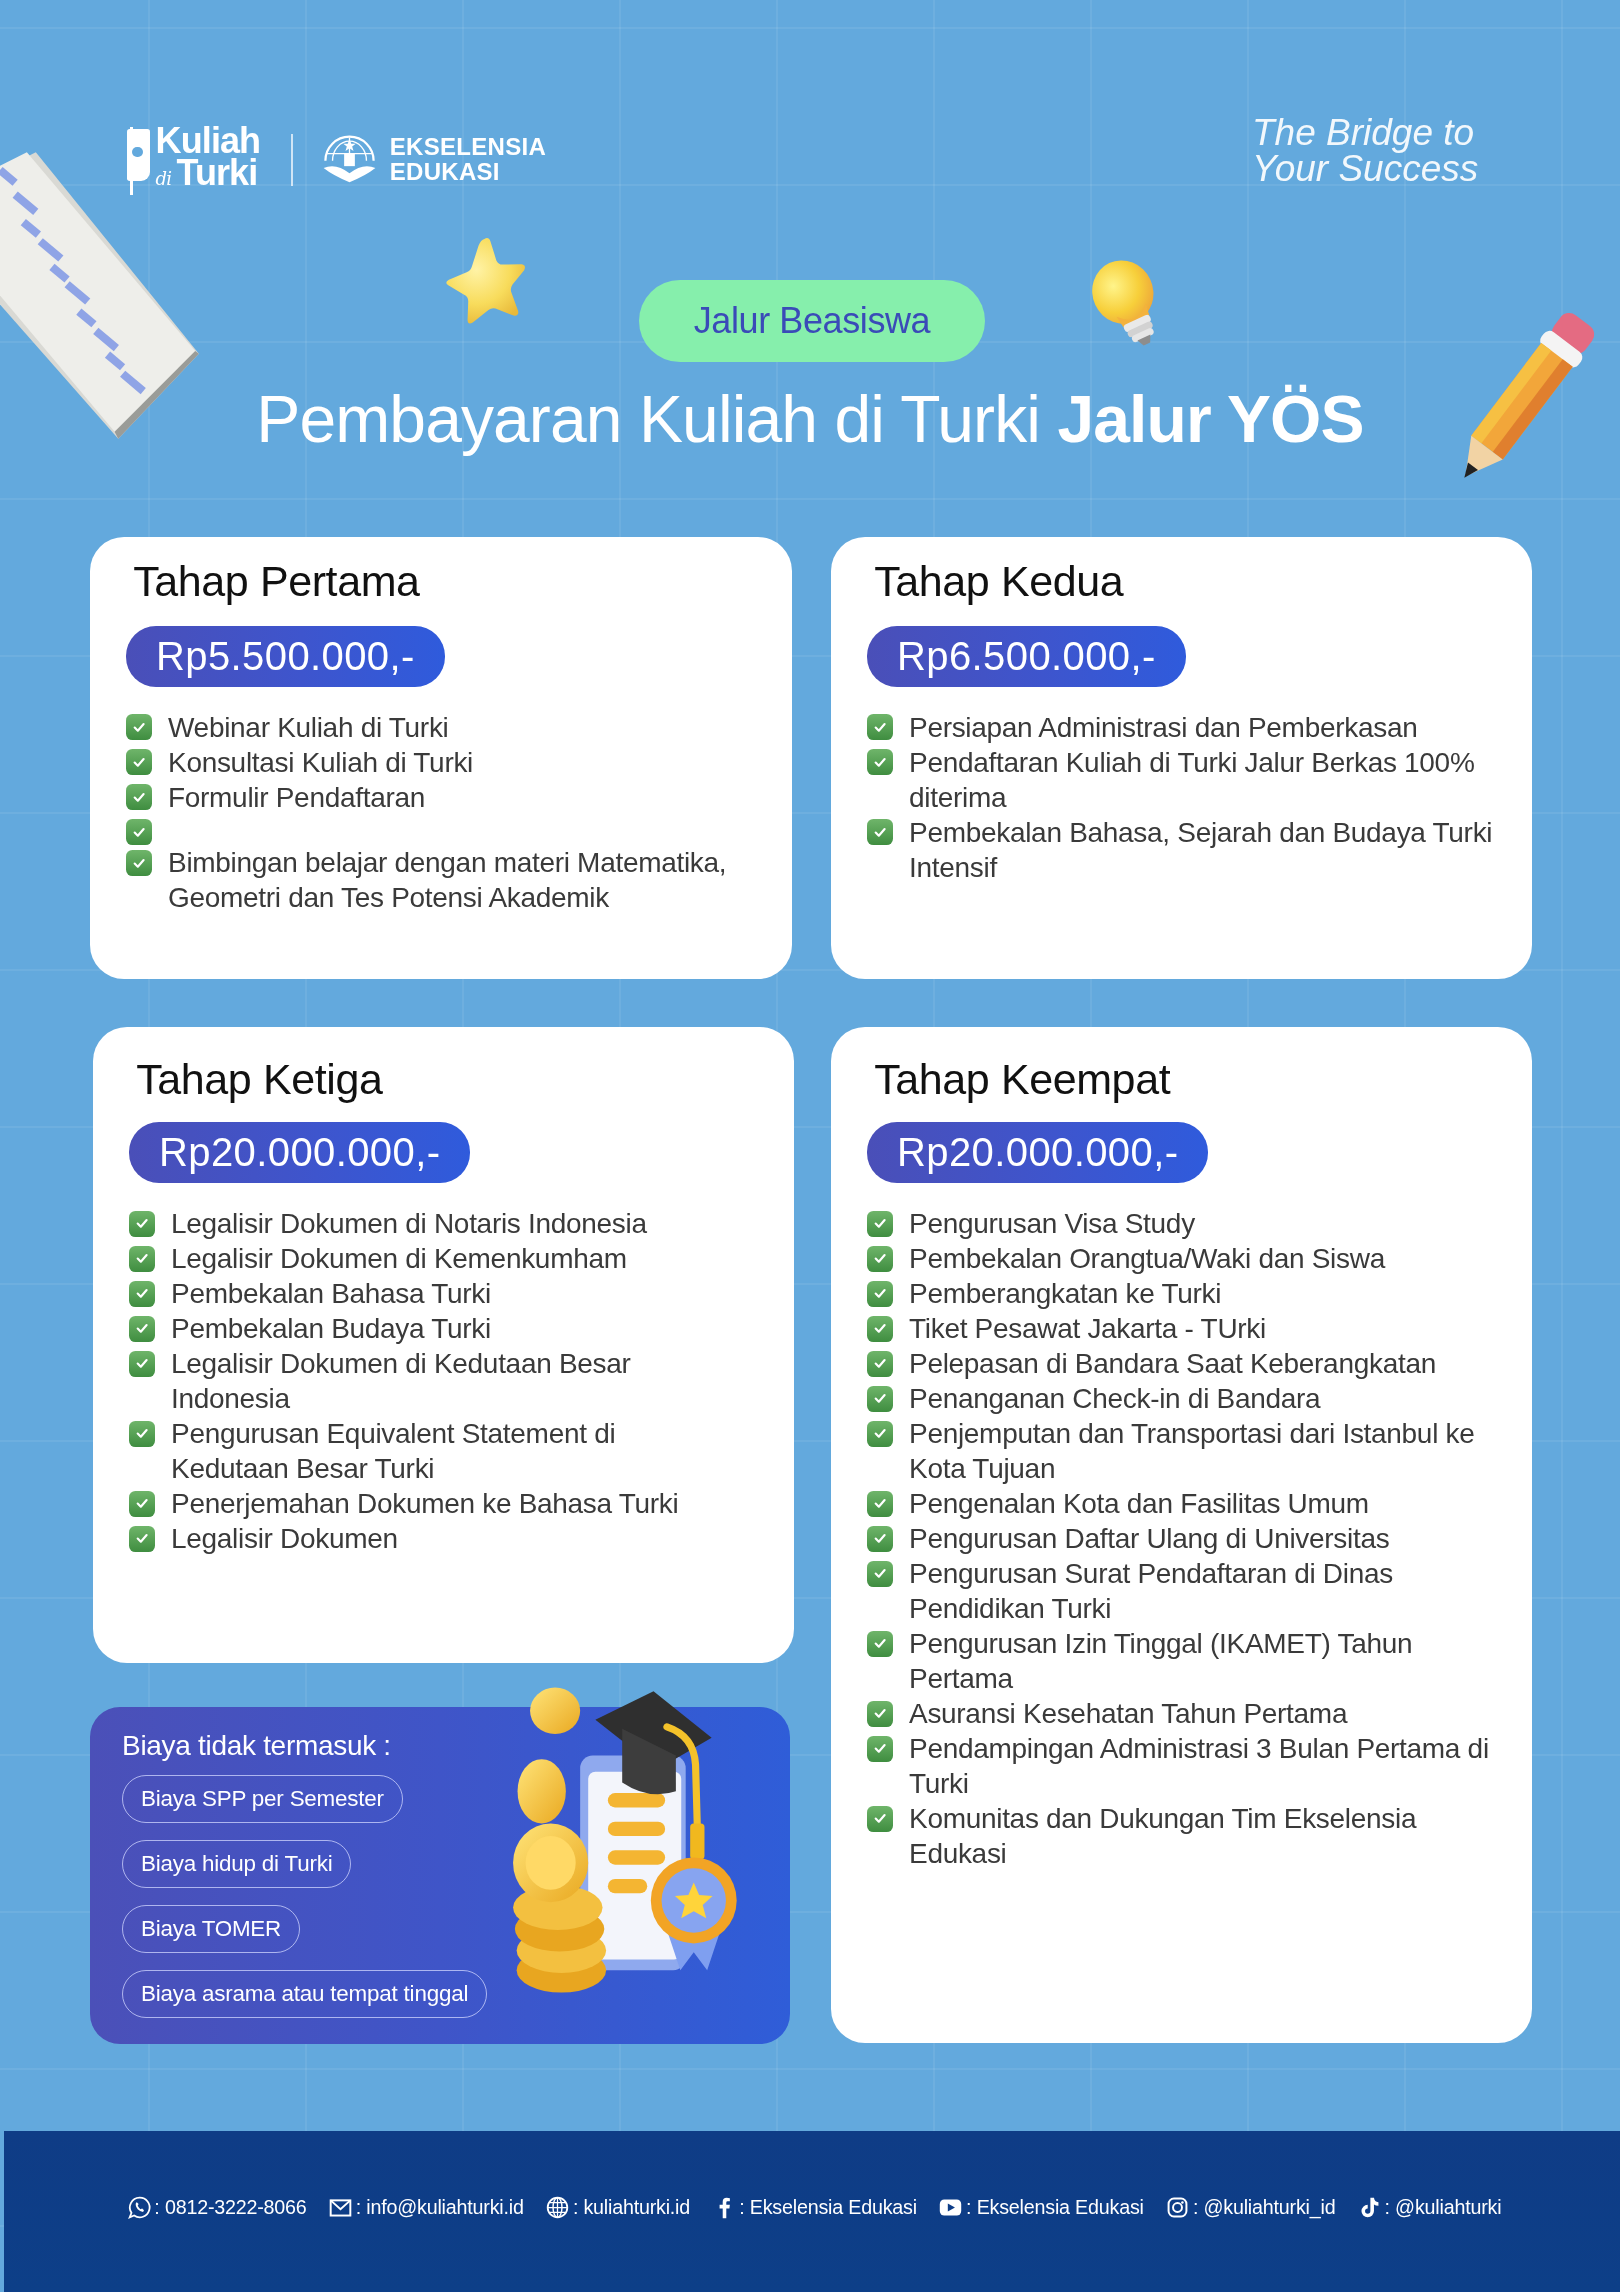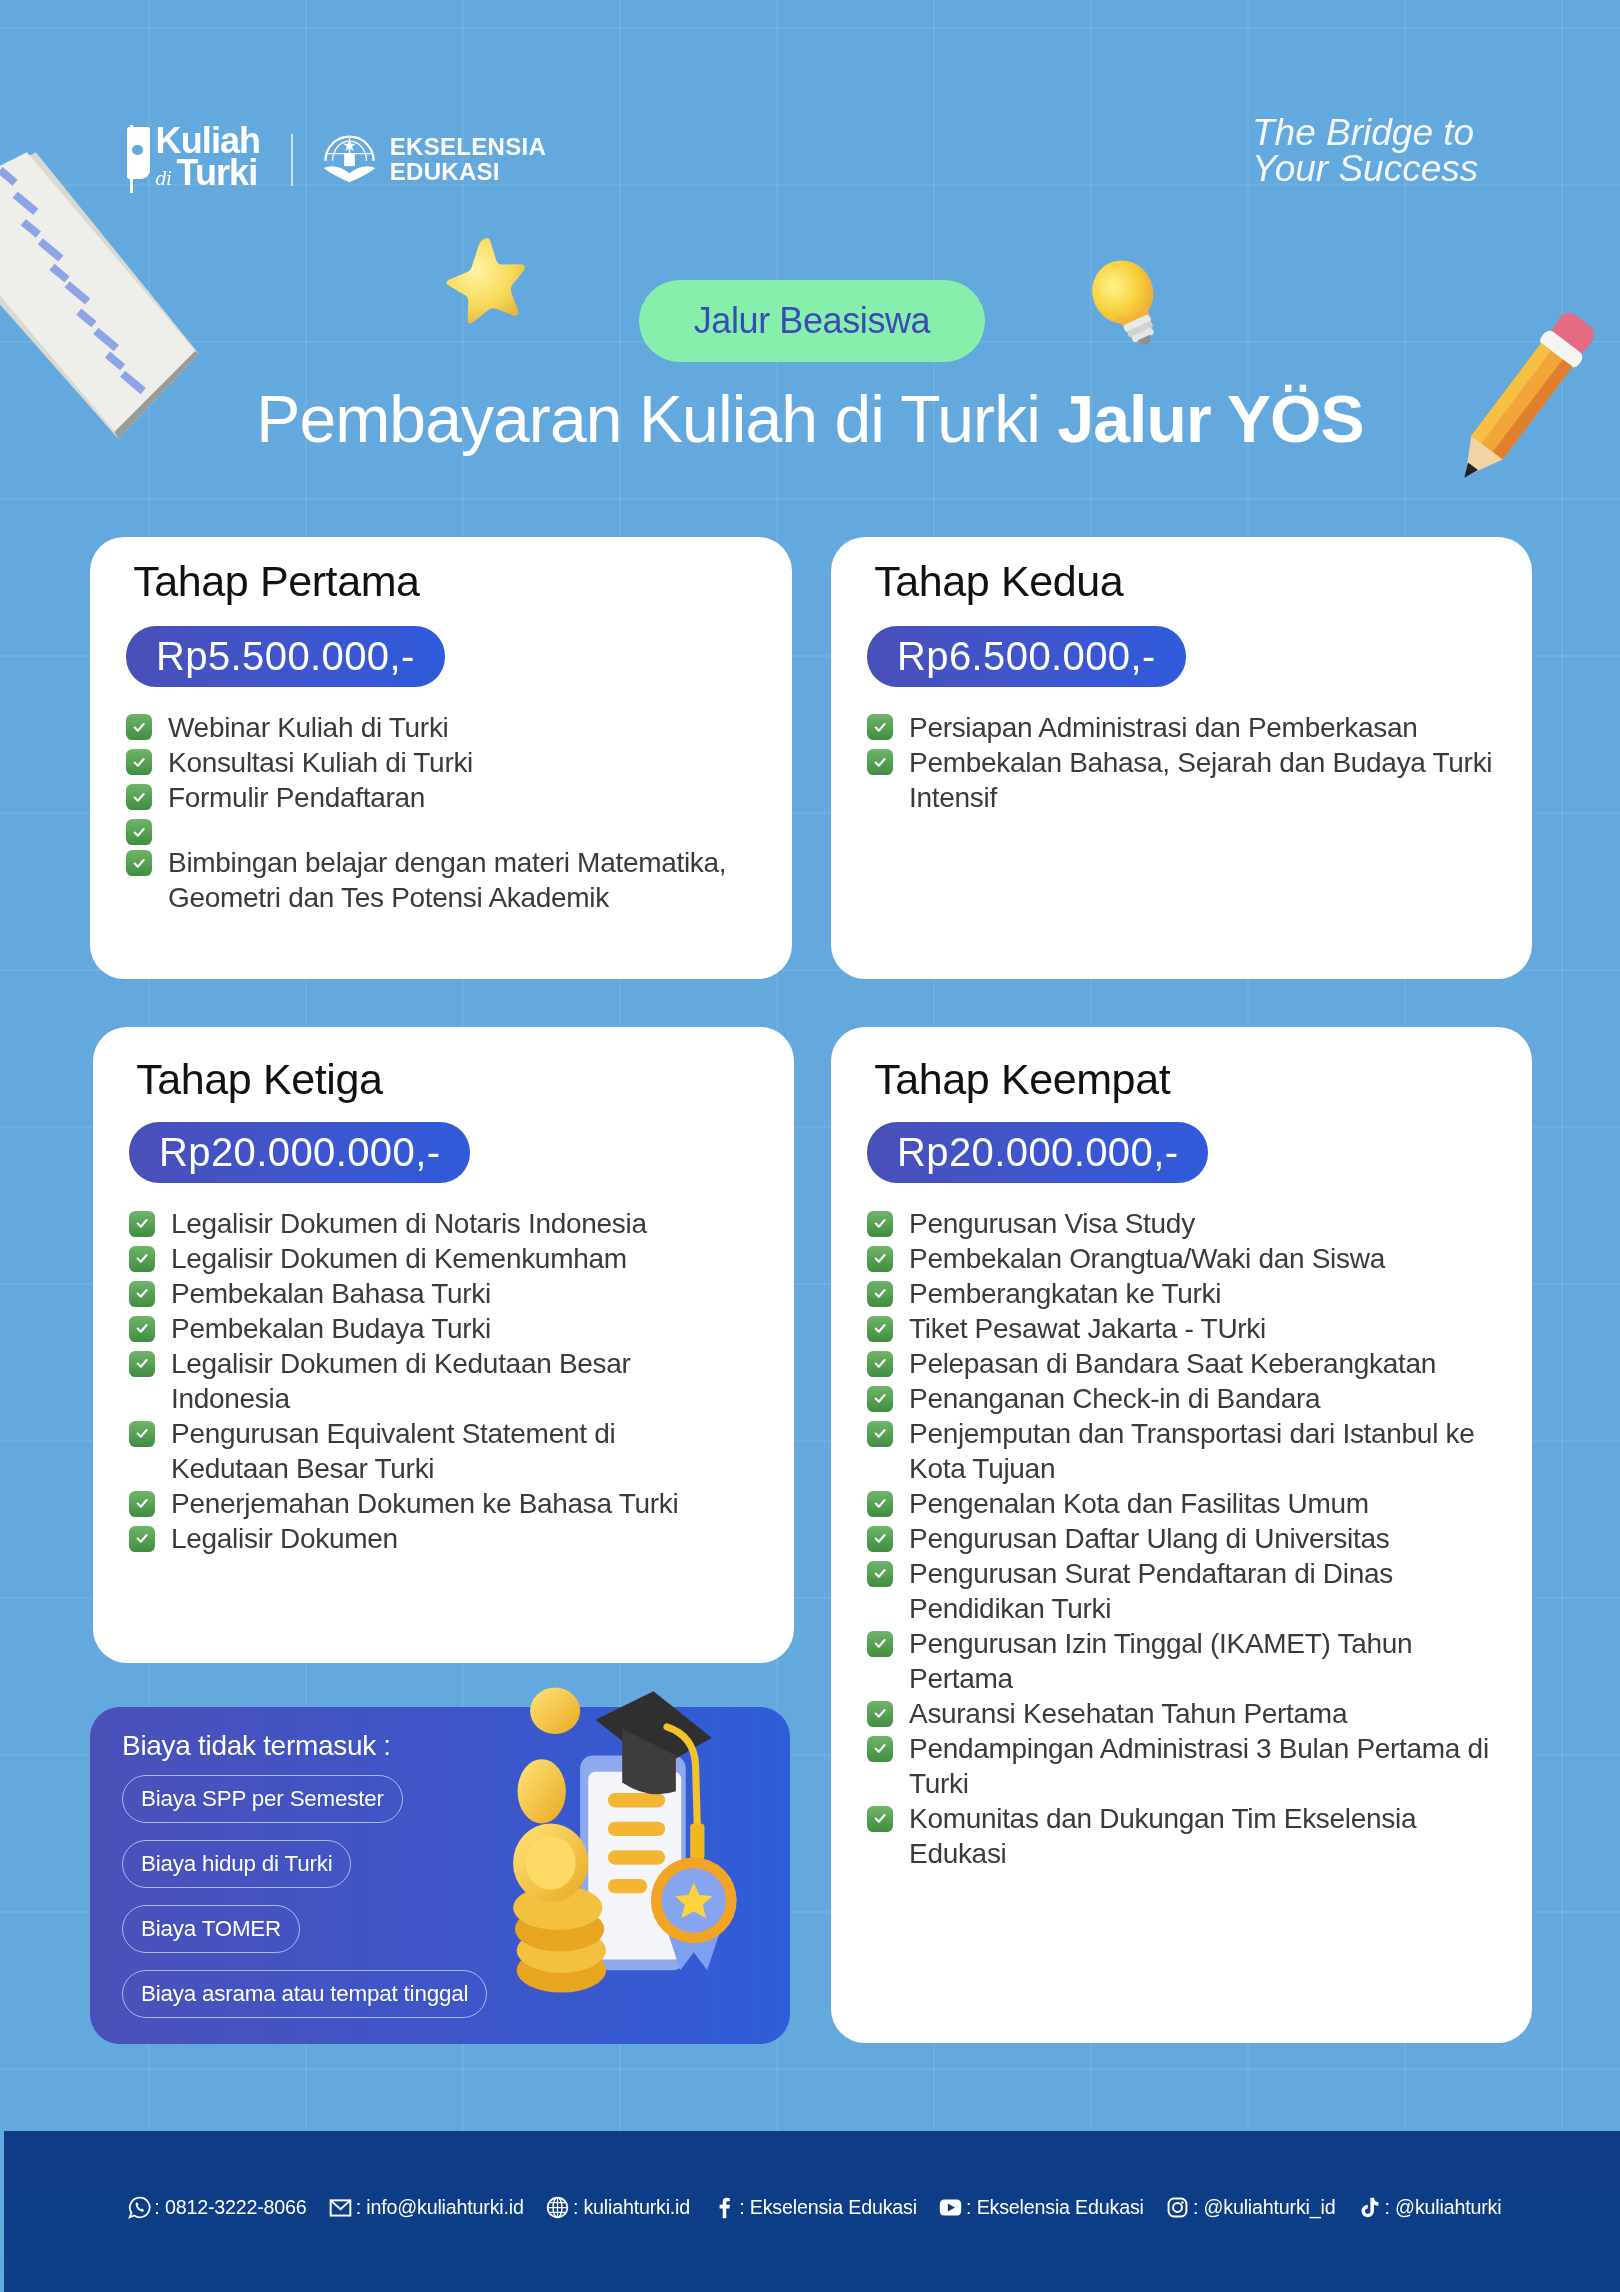--- a/index.html
+++ b/index.html
@@ -13,21 +13,21 @@
     position: absolute; inset: 0;
     background-color: #63a9dd;
     background-image:
       linear-gradient(rgba(255,255,255,0.07) 1.8px, transparent 1.8px),
       linear-gradient(90deg, rgba(255,255,255,0.07) 1.8px, transparent 1.8px);
     background-size: 157px 157px;
     background-position: -9px 27px;
   }
 
   
-  .logo-kuliah { position: absolute; left: 125px; top: 125px; display: flex; align-items: flex-start; color: #fff; }
+  .logo-kuliah { position: absolute; left: 125px; top: 125px; display: flex; align-items: flex-end; color: #fff; }
   .logo-kuliah .mark { width: 27px; height: 68px; position: relative; margin-right: 3.6px; }
   .logo-kuliah .mark .flag { position: absolute; left: 1.8px; top: 1.8px; width: 23px; height: 52px; background: #fff; border-radius: 2.7px 2.7px 9px 2.7px; }
   .logo-kuliah .mark .flag::after { content: ""; position: absolute; left: 5.4px; top: 18px; width: 10.7px; height: 10.7px; border-radius: 50%; background: #63a9dd; }
   .logo-kuliah .mark .pole { position: absolute; left: 5.4px; top: 0; width: 2.7px; height: 68px; background: #fff; }
   .logo-kuliah .words { display: flex; flex-direction: column; line-height: 32px; }
   .logo-kuliah .w1 { font-size: 36px; font-weight: bold; letter-spacing: -0.9px; }
   .logo-kuliah .w2 { font-size: 36px; font-weight: bold; letter-spacing: -0.9px; display: flex; align-items: baseline; }
   .logo-kuliah .w2 .di { font-family: "DejaVu Serif", serif; font-style: italic; font-weight: normal; font-size: 18px; margin-right: 5.4px; }
   .logo-divider { position: absolute; left: 291px; top: 134px; width: 1.8px; height: 52px; background: rgba(255,255,255,0.7); }
   .logo-eks { position: absolute; left: 320px; top: 134px; display: flex; align-items: center; color: #fff; }
@@ -259,20 +259,28 @@
           </svg>
         </span>
         <span>Persiapan Administrasi dan Pemberkasan</span>
       </li>
     <li>
         <span class="chk">
           <svg viewBox="0 0 16 16">
             <path d="M3 8.5 L6.5 12 L13 4.5" fill="none" stroke="#fff" stroke-width="2.4" stroke-linecap="round" stroke-linejoin="round"></path>
           </svg>
         </span>
+        <span>Pendaftaran Kuliah di Turki Jalur Berkas 100% diterima</span>
+      </li>
+    <li>
+        <span class="chk">
+          <svg viewBox="0 0 16 16">
+            <path d="M3 8.5 L6.5 12 L13 4.5" fill="none" stroke="#fff" stroke-width="2.4" stroke-linecap="round" stroke-linejoin="round"></path>
+          </svg>
+        </span>
         <span>Pembekalan Bahasa, Sejarah dan Budaya Turki Intensif</span>
       </li>
   </ul>
 </div>
 
 <div class="card" style="left:93px;top:1027px;width:701px;height:636px;padding-top:27px;">
   <h2>Tahap Ketiga</h2>
   <div class="price" style="margin-top:18px;">Rp20.000.000,-</div>
   <ul class="items">
     <li>

